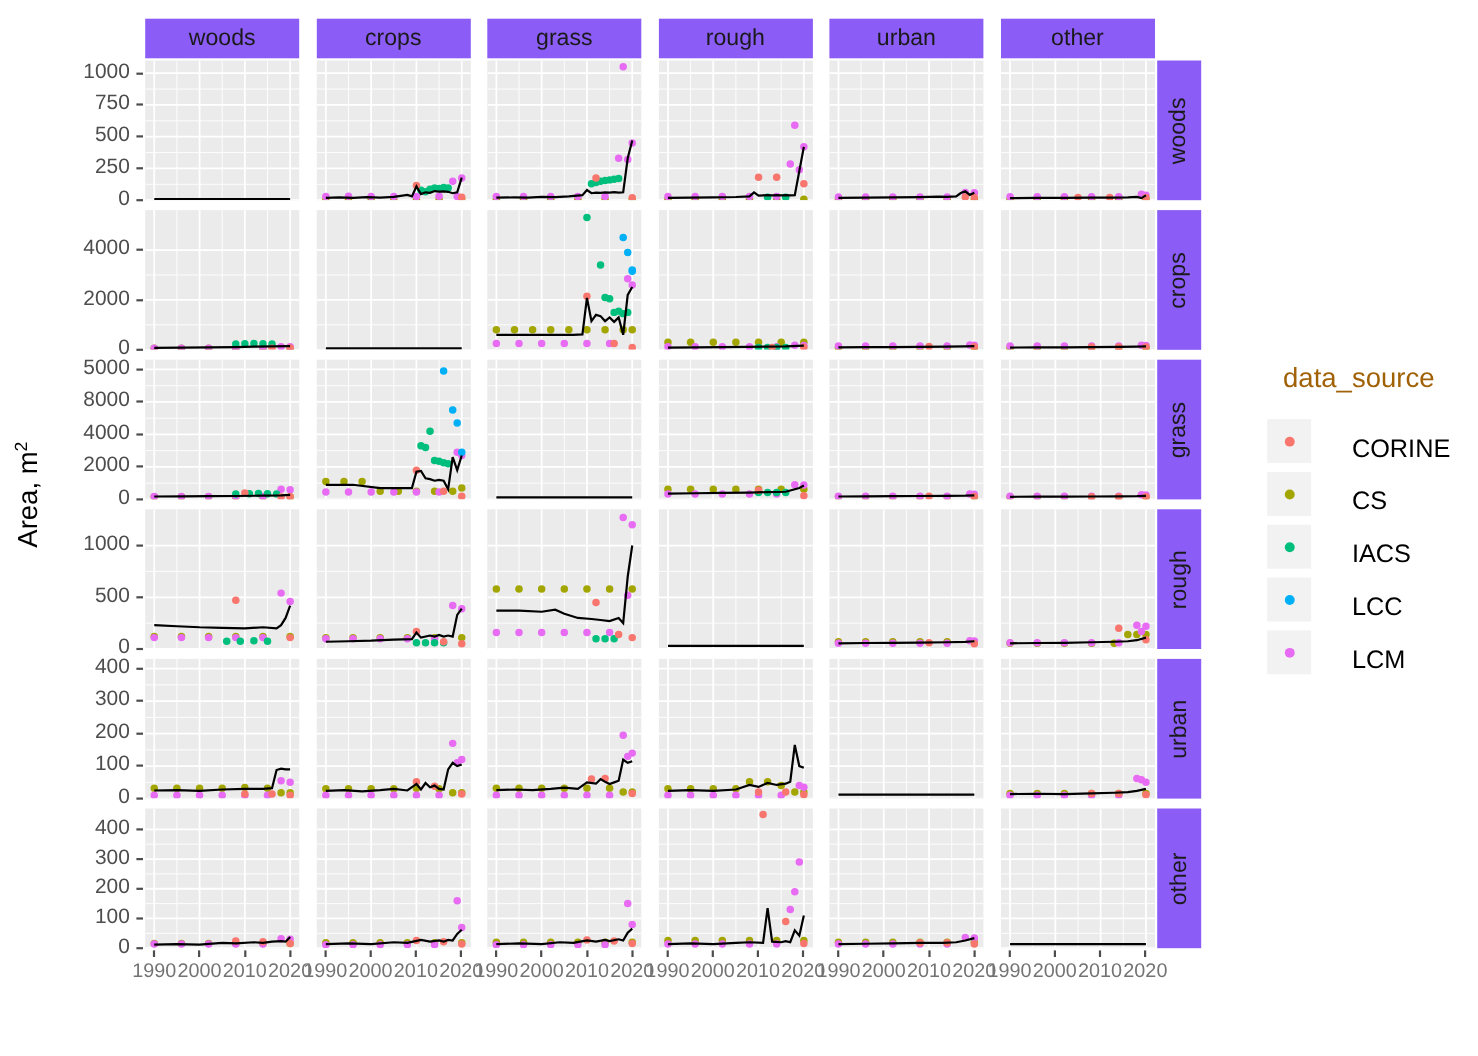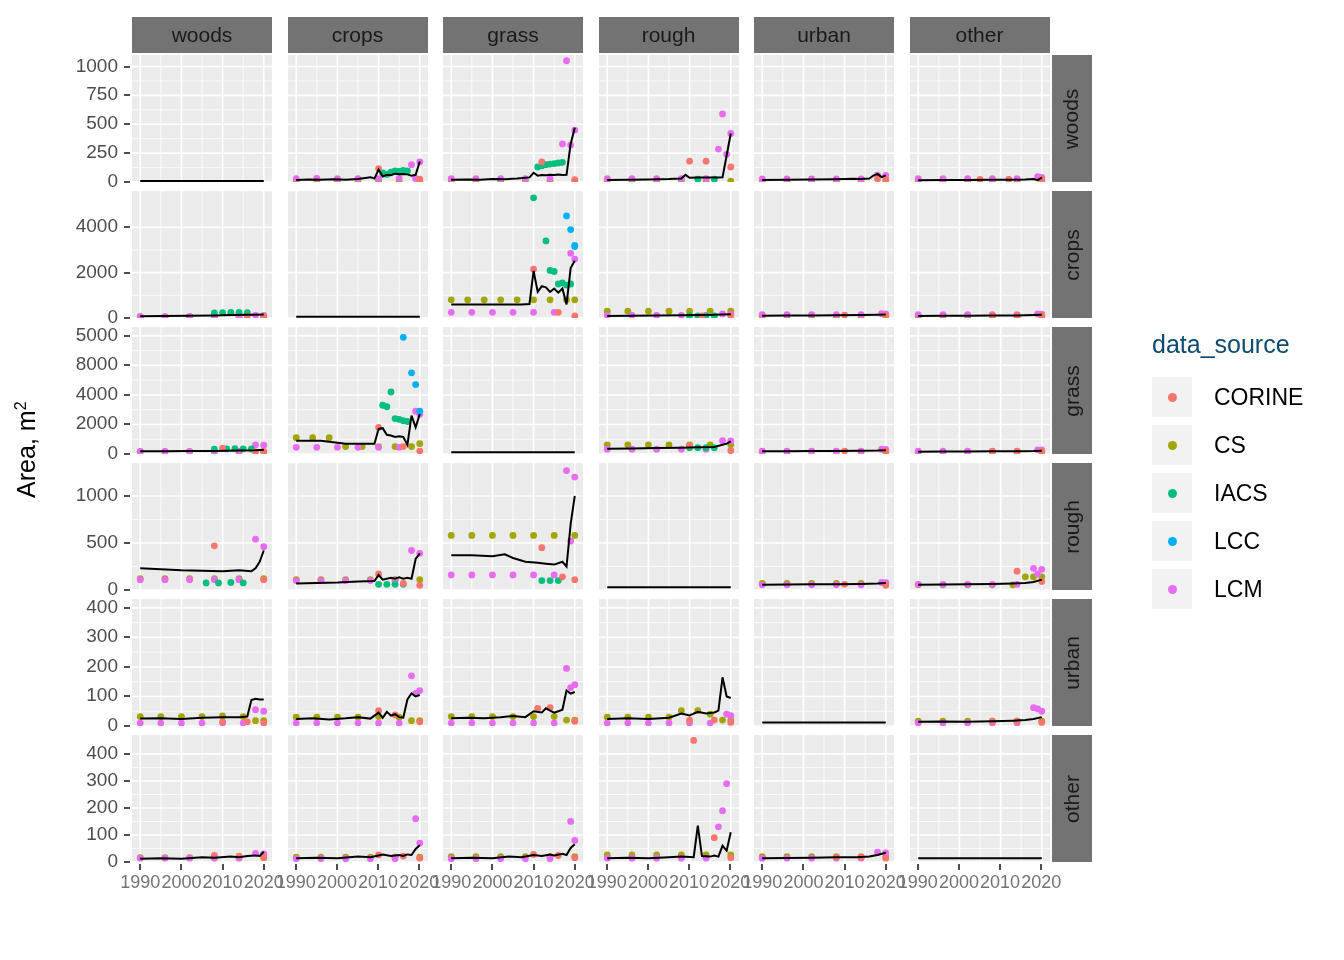--- a/index.html
+++ b/index.html
@@ -36,36 +36,36 @@
   .ytickmark{position:absolute;width:6px;height:2px;background:#4d4d4d;}
 
   .xtick{
     position:absolute;font-size:18px;color:#737373;
     white-space:nowrap;
   }
   .xtickmark{position:absolute;width:2px;height:6px;background:#4d4d4d;}
 
   
   .strip{
-    position:absolute;background:#737373;
+    position:absolute;background:#8b5cf6;
     display:flex;align-items:center;justify-content:center;
     font-size:21px;color:#1a1a1a;
   }
   .strip-v span{transform:rotate(-90deg);white-space:nowrap;}
 
   
   .panel{position:absolute;background:#ebebeb;overflow:hidden;}
   .panel svg{display:block;}
 
   
   .legend{position:absolute;left:1152px;top:330px;}
-  .legend-title{font-size:25px;color:#0c4a6e;margin-bottom:14px;}
+  .legend-title{font-size:25px;color:#a16207;margin-bottom:14px;text-align:center;}
   .legend-items{display:flex;flex-direction:column;}
   .legend-row{
-    display:flex;align-items:center;height:48px;
+    display:flex;align-items:flex-end;height:48px;gap:15px;
   }
   .legend-key{
     width:40px;height:40px;background:#f2f2f2;
     display:flex;align-items:center;justify-content:center;
     margin-right:22px;
   }
   .legend-dot{width:9px;height:9px;border-radius:50%;}
   .legend-label{font-size:23px;color:#000;}
 </style>
 </head>

